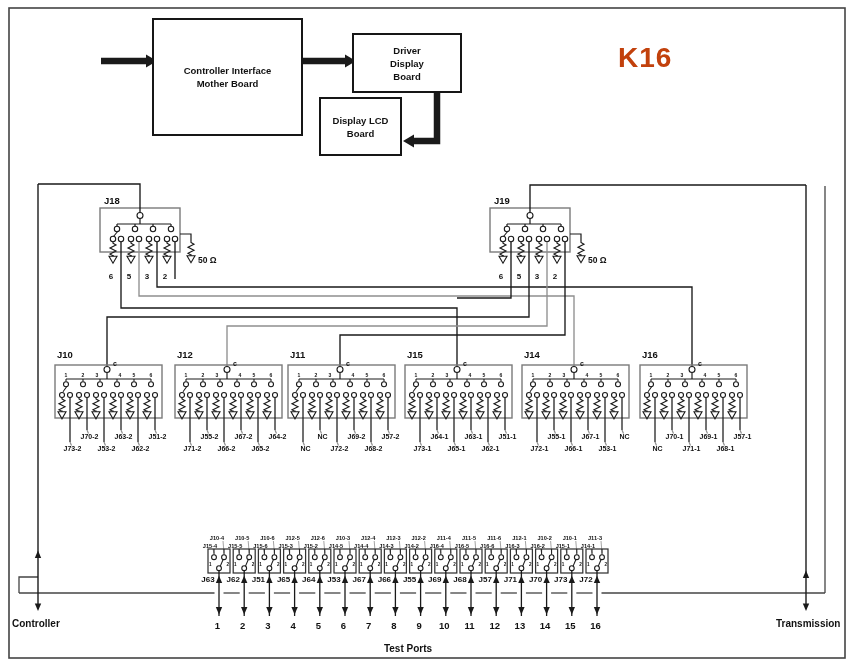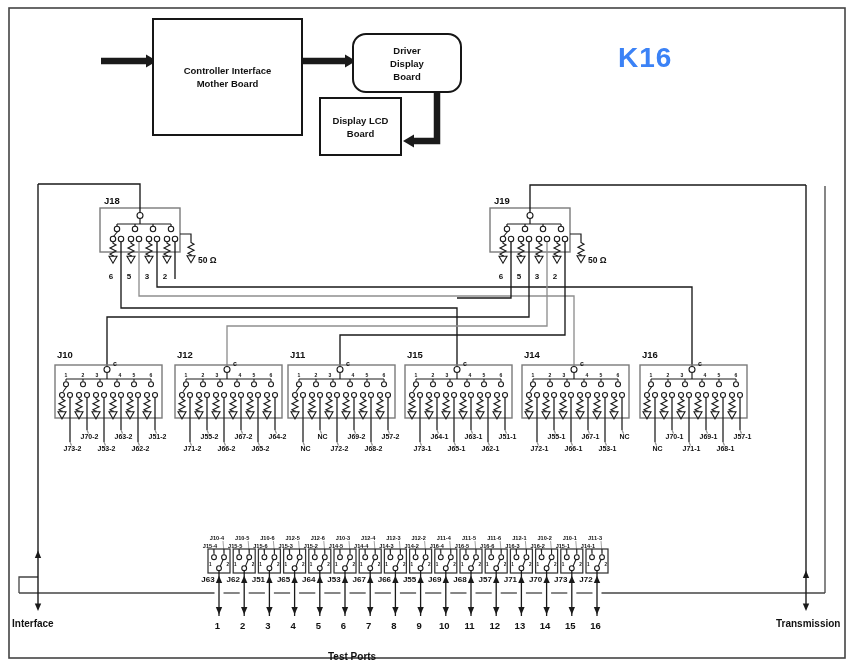--- a/index.html
+++ b/index.html
@@ -5,28 +5,28 @@
   html,body{margin:0;padding:0;background:#fff;}
   #stage{position:relative;width:851px;height:666px;background:#fff;overflow:hidden;
          font-family:"Liberation Sans",sans-serif;}
   #sch{position:absolute;left:0;top:0;}
   svg text{font-family:"Liberation Sans",sans-serif;font-weight:bold;fill:#111;}
   .fbox{position:absolute;border:2px solid #161616;background:#fff;display:flex;
         flex-direction:column;align-items:center;justify-content:center;
         font-weight:bold;font-size:9.5px;color:#111;text-align:center;line-height:13px;}
   #box-ps{left:36px;top:34px;width:63px;height:114px;}
   #box-cimb{left:152px;top:18px;width:147px;height:114px;}
-  #box-ddb{left:352px;top:33px;width:106px;height:56px;border-radius:14px;}
+  #box-ddb{left:352px;top:33px;width:106px;height:56px;}
   #box-dlb{left:319px;top:97px;width:79px;height:55px;}
   #k16{position:absolute;left:618px;top:42px;font-weight:bold;font-size:28px;
-       color:#3b82f6;letter-spacing:1px;}
+       color:#c2410c;letter-spacing:1px;}
   .corner-lbl{position:absolute;font-weight:bold;font-size:10px;color:#111;}
   #lbl-refl{left:12px;top:618px;}
   #lbl-trans{left:776px;top:618px;}
-  #lbl-tp{left:328px;top:643px;width:160px;text-align:left;margin-top:8px;}
+  #lbl-tp{left:328px;top:643px;width:160px;text-align:center;}
 </style>
 </head>
 <body>
 
 <div id="stage">
   <svg id="sch" width="851" height="666">
       <rect x="9" y="8" width="836" height="650" fill="none" stroke="#444444" stroke-width="1.6"></rect>
       <g>
         <line x1="101" y1="61" x2="146" y2="61" stroke="#1a1a1a" stroke-width="6.5"></line>
         <polygon points="146,54.5 146,67.5 157,61" fill="#1a1a1a" stroke="none"></polygon>
@@ -946,16 +946,16 @@
     <span>Driver</span>
     <span>Display</span>
     <span>Board</span>
   </div>
   <div class="fbox" id="box-dlb">
     <span>Display LCD</span>
     <span>Board</span>
   </div>
 
   <div id="k16">K16</div>
-  <div class="corner-lbl" id="lbl-refl">Interface</div>
+  <div class="corner-lbl" id="lbl-refl">Controller</div>
   <div class="corner-lbl" id="lbl-trans">Transmission</div>
   <div class="corner-lbl" id="lbl-tp">Test Ports</div>
 </div>
 
 </body></html>

